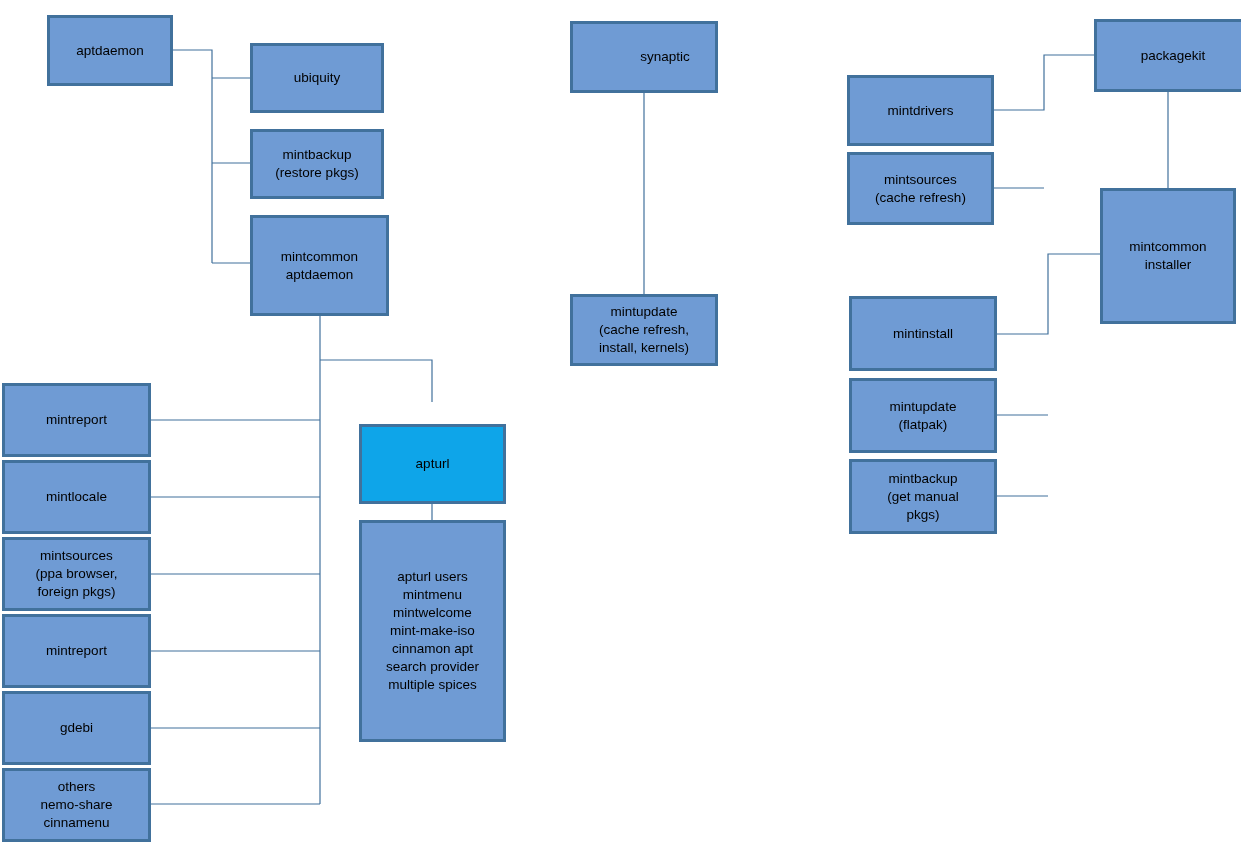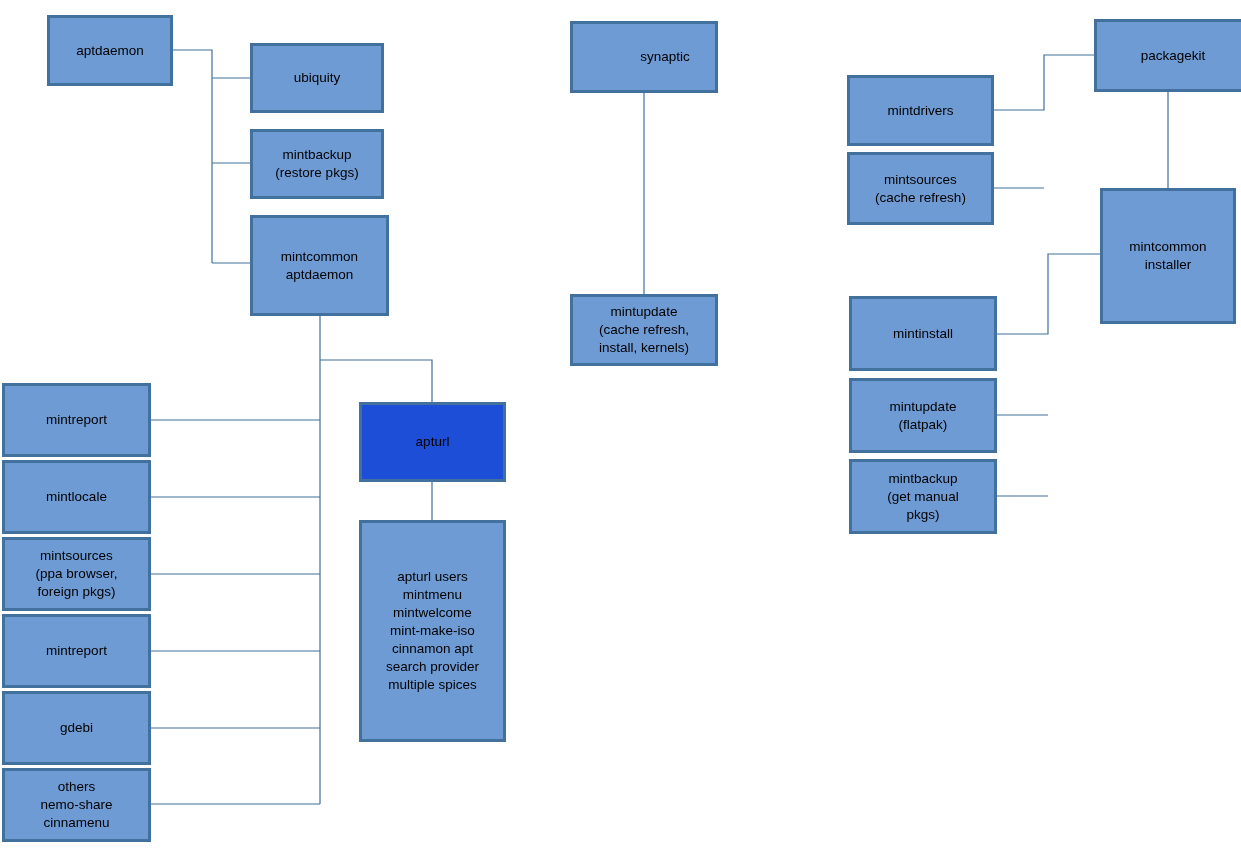--- a/index.html
+++ b/index.html
@@ -77,21 +77,21 @@
       <div class="node" style="left: 2px; top: 383px; width: 149px; height: 74px; background: rgb(111, 155, 212); border-color: rgb(65, 113, 156); color: rgb(0, 0, 0);">mintreport</div>
       <div class="node" style="left: 2px; top: 460px; width: 149px; height: 74px; background: rgb(111, 155, 212); border-color: rgb(65, 113, 156); color: rgb(0, 0, 0);">mintlocale</div>
       <div class="node" style="left: 2px; top: 537px; width: 149px; height: 74px; background: rgb(111, 155, 212); border-color: rgb(65, 113, 156); color: rgb(0, 0, 0);">mintsources
 (ppa browser,
 foreign pkgs)</div>
       <div class="node" style="left: 2px; top: 614px; width: 149px; height: 74px; background: rgb(111, 155, 212); border-color: rgb(65, 113, 156); color: #000000;">mintreport</div>
       <div class="node" style="left: 2px; top: 691px; width: 149px; height: 74px; background: rgb(111, 155, 212); border-color: rgb(65, 113, 156); color: #000000;">gdebi</div>
       <div class="node" style="left: 2px; top: 768px; width: 149px; height: 74px; background: rgb(111, 155, 212); border-color: rgb(65, 113, 156); color: rgb(0, 0, 0);">others
 nemo-share
 cinnamenu</div>
-      <div class="node" style="left: 359px; top: 402px; width: 147px; height: 80px; background: #1d4ed8; border-color: rgb(65, 113, 156); color: rgb(0, 0, 0);">apturl</div>
+      <div class="node" style="left: 359px; top: 424px; width: 147px; height: 80px; background: #0ea5e9; border-color: rgb(65, 113, 156); color: rgb(0, 0, 0);">apturl</div>
       <div class="node" style="left: 359px; top: 520px; width: 147px; height: 222px; background: rgb(111, 155, 212); border-color: rgb(65, 113, 156); color: rgb(0, 0, 0);">apturl users
 mintmenu
 mintwelcome
 mint-make-iso
 cinnamon apt
 search provider
 multiple spices</div>
       <div class="node" style="left: 570px; top: 21px; width: 148px; height: 72px; background: rgb(111, 155, 212); border-color: rgb(65, 113, 156); color: rgb(0, 0, 0); padding-left: 44px;">synaptic</div>
       <div class="node" style="left: 570px; top: 294px; width: 148px; height: 72px; background: rgb(111, 155, 212); border-color: rgb(65, 113, 156); color: rgb(0, 0, 0);">mintupdate
 (cache refresh,

